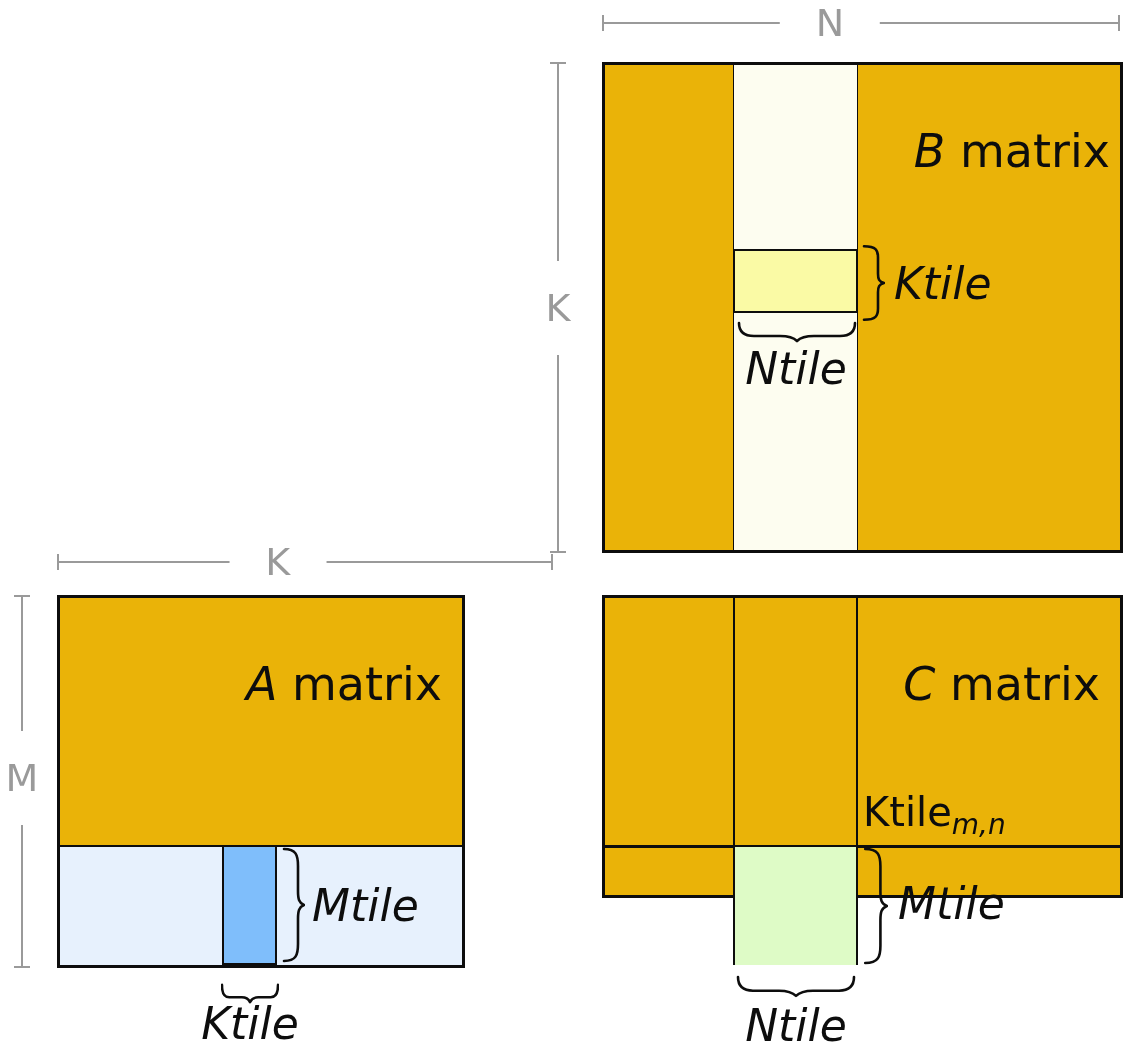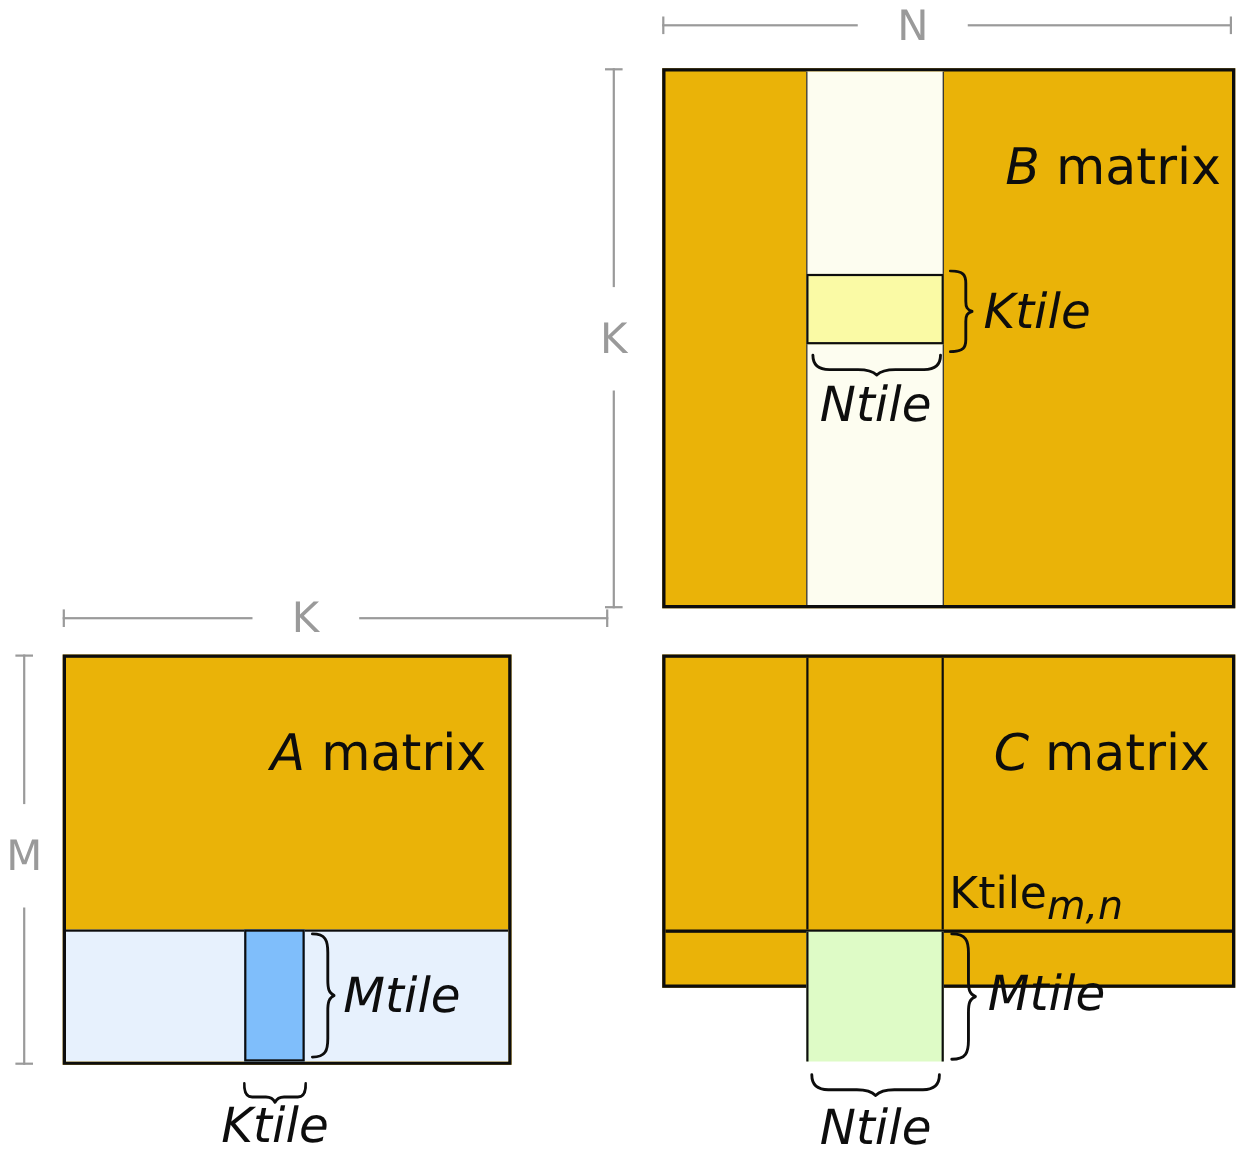--- a/index.html
+++ b/index.html
@@ -30,21 +30,21 @@
           background:var(--b-tile-fill,#FAFAA5);border:2.5px solid var(--border,#0d0d0d);}
   .a-strip{position:absolute;left:0;right:0;top:247px;height:120px;box-sizing:border-box;
            background:var(--a-strip-fill,#E7F1FD);border-top:2.5px solid var(--border,#0d0d0d);}
   .a-tile{position:absolute;left:162px;top:247px;width:55px;height:120px;box-sizing:border-box;
           background:var(--a-tile-fill,#7FBEFB);border:2.5px solid var(--border,#0d0d0d);}
   .c-colline{position:absolute;top:0;width:2px;height:247px;background:var(--border,#0d0d0d);}
   .c-stripline{position:absolute;left:0;right:0;top:247px;height:2.5px;background:var(--border,#0d0d0d);}
   .c-tile{position:absolute;left:128px;top:249px;width:125px;height:118px;box-sizing:border-box;
           background:var(--c-tile-fill,#DEFBC6);border-left:2px solid var(--border,#0d0d0d);border-right:2px solid var(--border,#0d0d0d);}
   .block-label{position:absolute;left:258px;top:192px;font-size:40px;line-height:1.1;white-space:nowrap;}
-  .block-label .sub{font-size:36px;font-style:italic;vertical-align:-0.28em;}
+  .block-label .sub{font-size:28px;font-style:italic;vertical-align:-0.28em;}
   .brace{position:absolute;}
   .brace path{fill:none;stroke:var(--border,#0d0d0d);stroke-width:2.6;stroke-linecap:round;stroke-linejoin:round;vector-effect:non-scaling-stroke;}
 </style>
 </head>
 <body>
 
 <div id="stage">
 
   <div class="dim-h" style="left:602px;top:15px;width:518px;">
     <div class="dline"></div>

